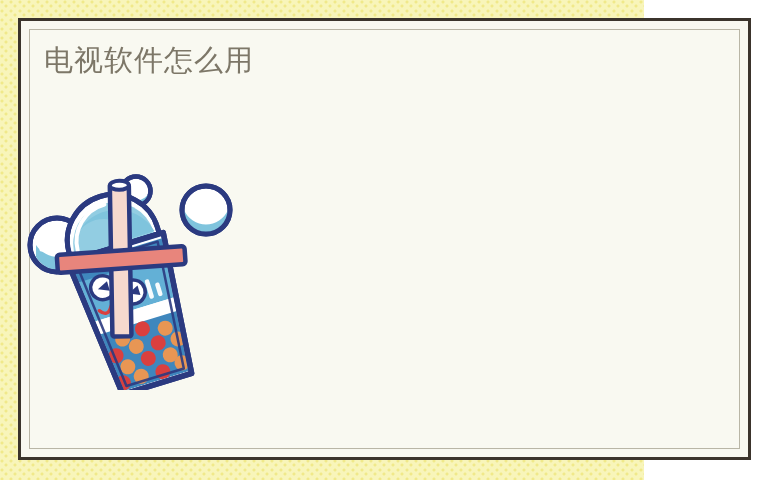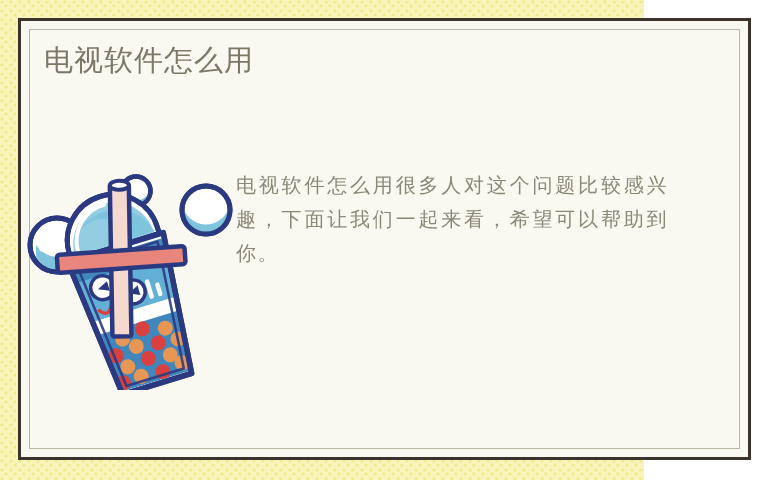--- a/index.html
+++ b/index.html
@@ -199,15 +199,14 @@
         </g>
 
         <g>
           <rect x="48" y="104" width="128" height="18" rx="3" transform="rotate(13 110 113)" fill="#e8857c" stroke="#2b3a80" stroke-width="4.5" stroke-linejoin="round"></rect>
         </g>
 
       </g>
     </svg>
   </div>
 
-  <div id="body-text">电视软件怎么用很多人对这个问题比较感兴趣，下面让我们一起来看，希望可以帮助到你。</div>
 
 </div>
 
 </body></html>

